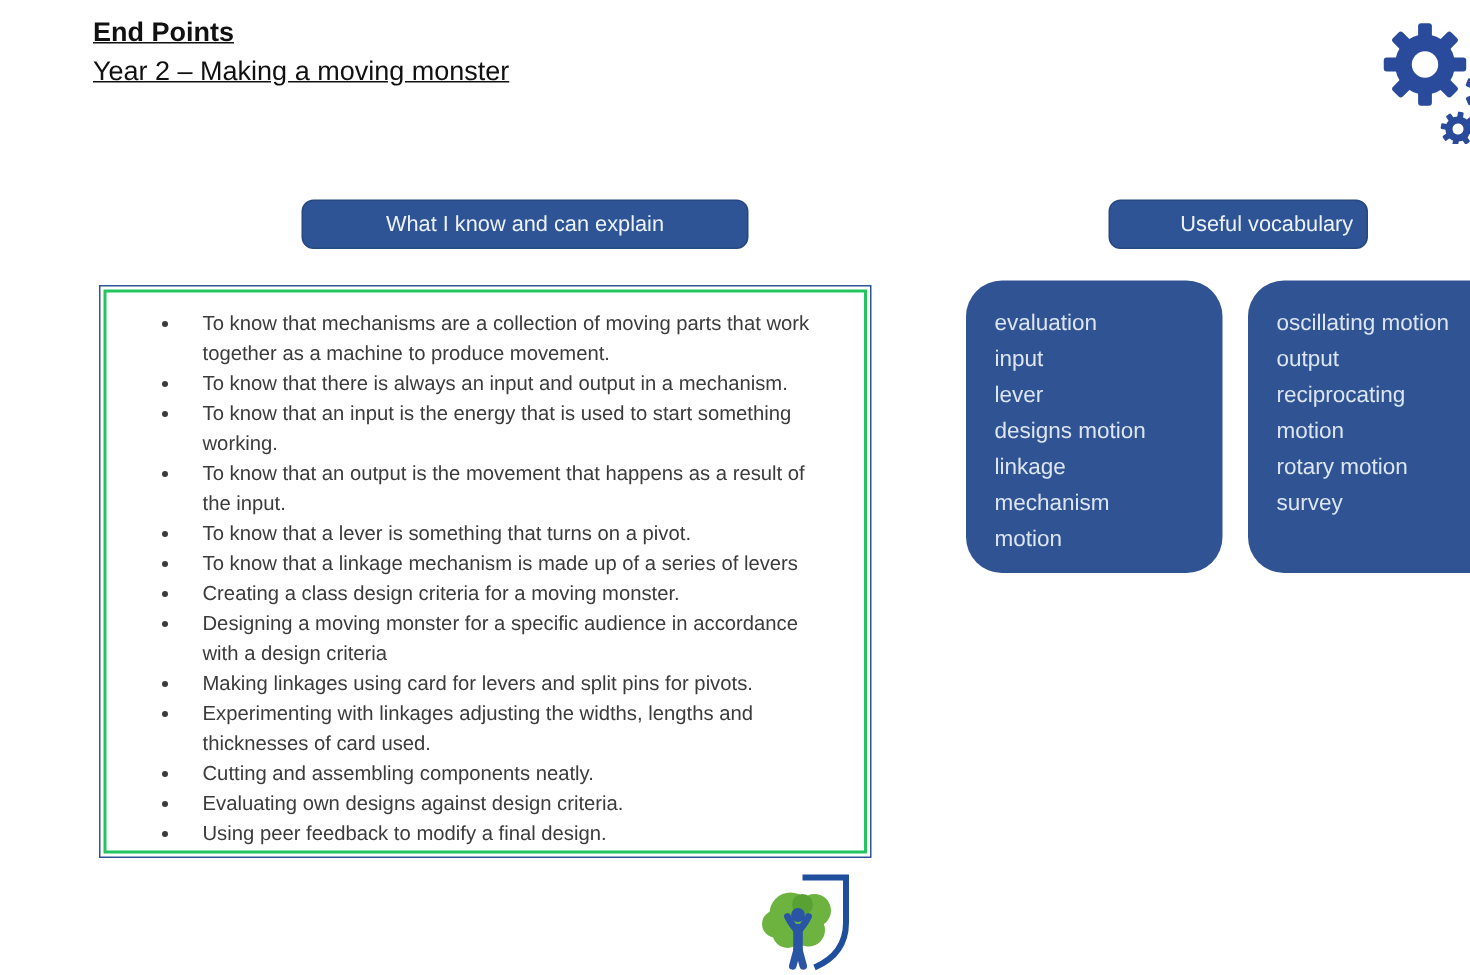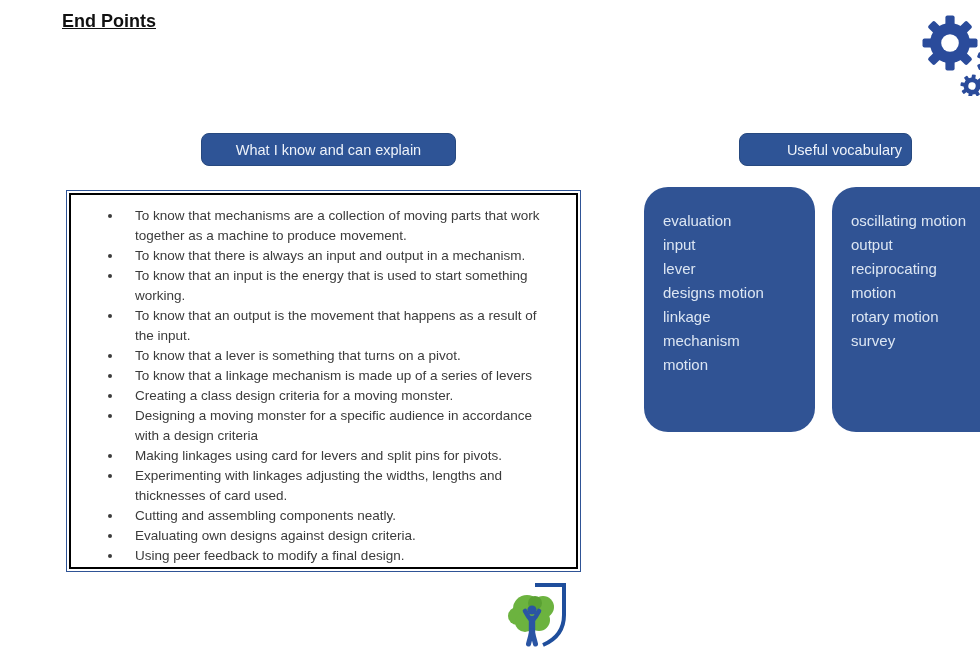--- a/index.html
+++ b/index.html
@@ -27,64 +27,65 @@
   .gears { position:absolute; left:866px; top:2px; width:112px; height:94px; }
 
   
   .pill {
     position:absolute; height:33px;
     background:#2e5496; border-radius:8px;
     color:#edf2fa; font-size:14.5px; line-height:33px;
     text-align:center; border:1px solid #27497f;
     cursor:default;
   }
-  .pill-know  { left:157px; top:133px; width:255px; }
+  .pill-know  { left:157px; top:133px; width:298px; }
   .pill-vocab { left:695px; top:133px; width:173px;padding-left:38px; }
 
   
   .know-box-outer {
     position:absolute; left:22px; top:190px; width:515px; height:382px;
     border:1px solid #2f5496; padding:2px; background:#fff;
   }
   .know-box-inner {
     width:100%; height:100%;
-    border:2px solid #000000;
+    border:2px solid #22c55e;
   }
   .know-list {
     margin:0; padding:11px 28px 10px 52px;
     list-style:disc;
   }
   .know-list li {
     font-size:13.5px; line-height:20px; color:#3b3b3b;
     padding-left:12px;
   }
 
   
   .vocab-panel {
-    position:absolute; top:187px; height:245px;
+    position:absolute; top:187px; height:195px;
     background:#305394; border-radius:24px;
-    padding:22px 14px 10px 19px;
+    padding:17px 14px 10px 19px;
   }
   .vocab-panel-1 { left:600px; width:171px; }
   .vocab-panel-2 { left:788px; width:174px; }
   .vocab-list { list-style:none; margin:0; padding:0; width:132px; }
   .vocab-list li {
     font-size:15px; line-height:24px; color:#dce6f3;
   }
 
   
   .logo { position:absolute; left:461px; top:581px; width:70px; height:68px; }
 </style>
 </head>
 <body>
 
 <div class="page">
 
   <div class="title-block">
     <div class="page-title">End Points</div>
+    <div class="page-subtitle">Year 2 – Making a moving monster</div>
   </div>
 
   <svg class="gears" viewBox="0 0 112 94" aria-hidden="true">
     <defs>
       <g id="gear">
         <rect x="-4.6" y="-27.5" width="9.2" height="13" rx="2" transform="rotate(0)"></rect>
         <rect x="-4.6" y="-27.5" width="9.2" height="13" rx="2" transform="rotate(45)"></rect>
         <rect x="-4.6" y="-27.5" width="9.2" height="13" rx="2" transform="rotate(90)"></rect>
         <rect x="-4.6" y="-27.5" width="9.2" height="13" rx="2" transform="rotate(135)"></rect>
         <rect x="-4.6" y="-27.5" width="9.2" height="13" rx="2" transform="rotate(180)"></rect>

